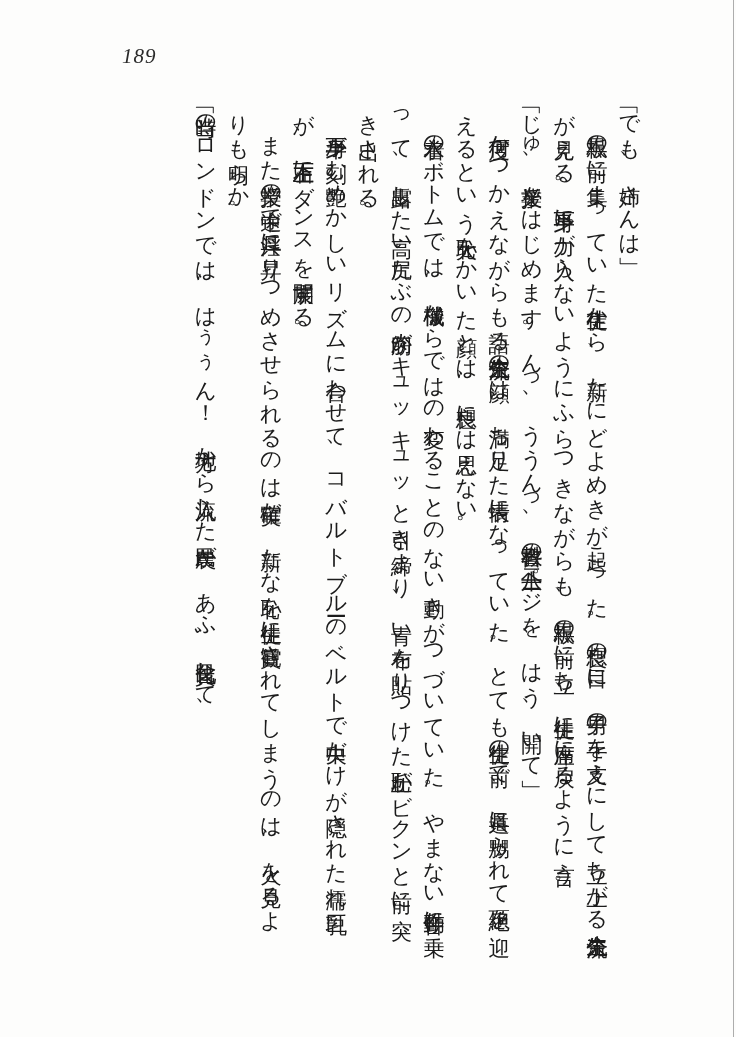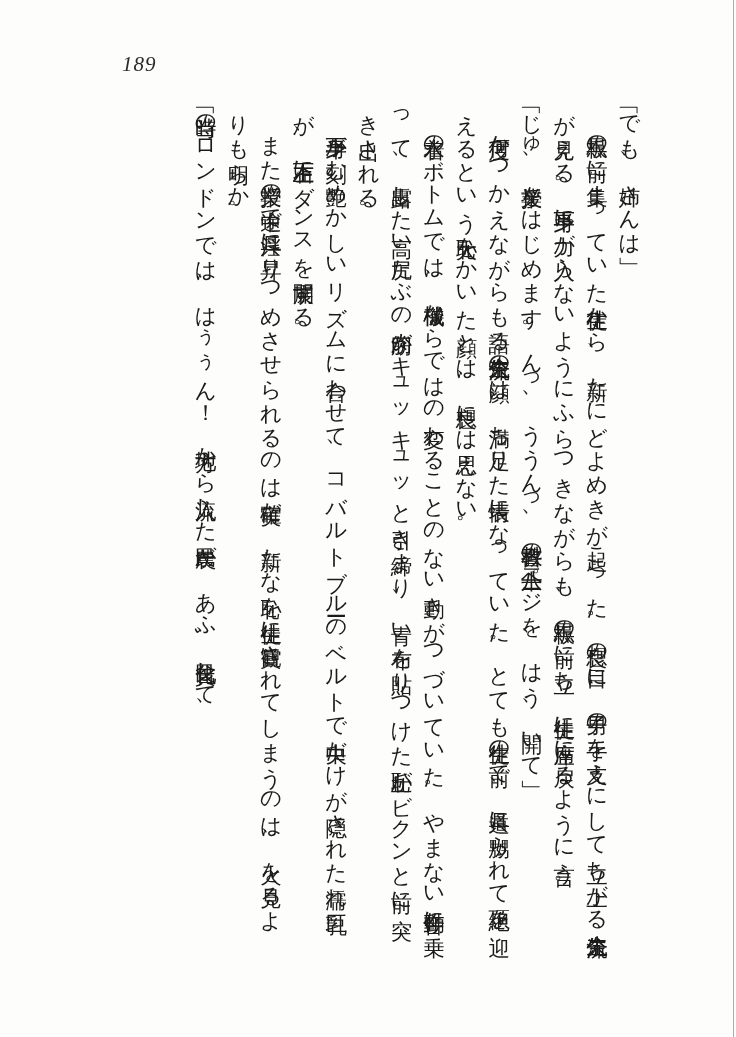--- a/index.html
+++ b/index.html
@@ -19,21 +19,21 @@
   .page-edge {
     position: absolute;
     top: 0;
     right: 2px;
     width: 1px;
     height: 100%;
     background: #adadad;
   }
   .page-number {
     position: absolute;
-    top: 52px;
+    top: 44px;
     left: 122px;
     font-size: 21px;
     font-style: italic;
     letter-spacing: 1px;
     color: #2a2a2a;
   }
   .text-block {
     position: absolute;
     top: 100px;
     right: 91px;

